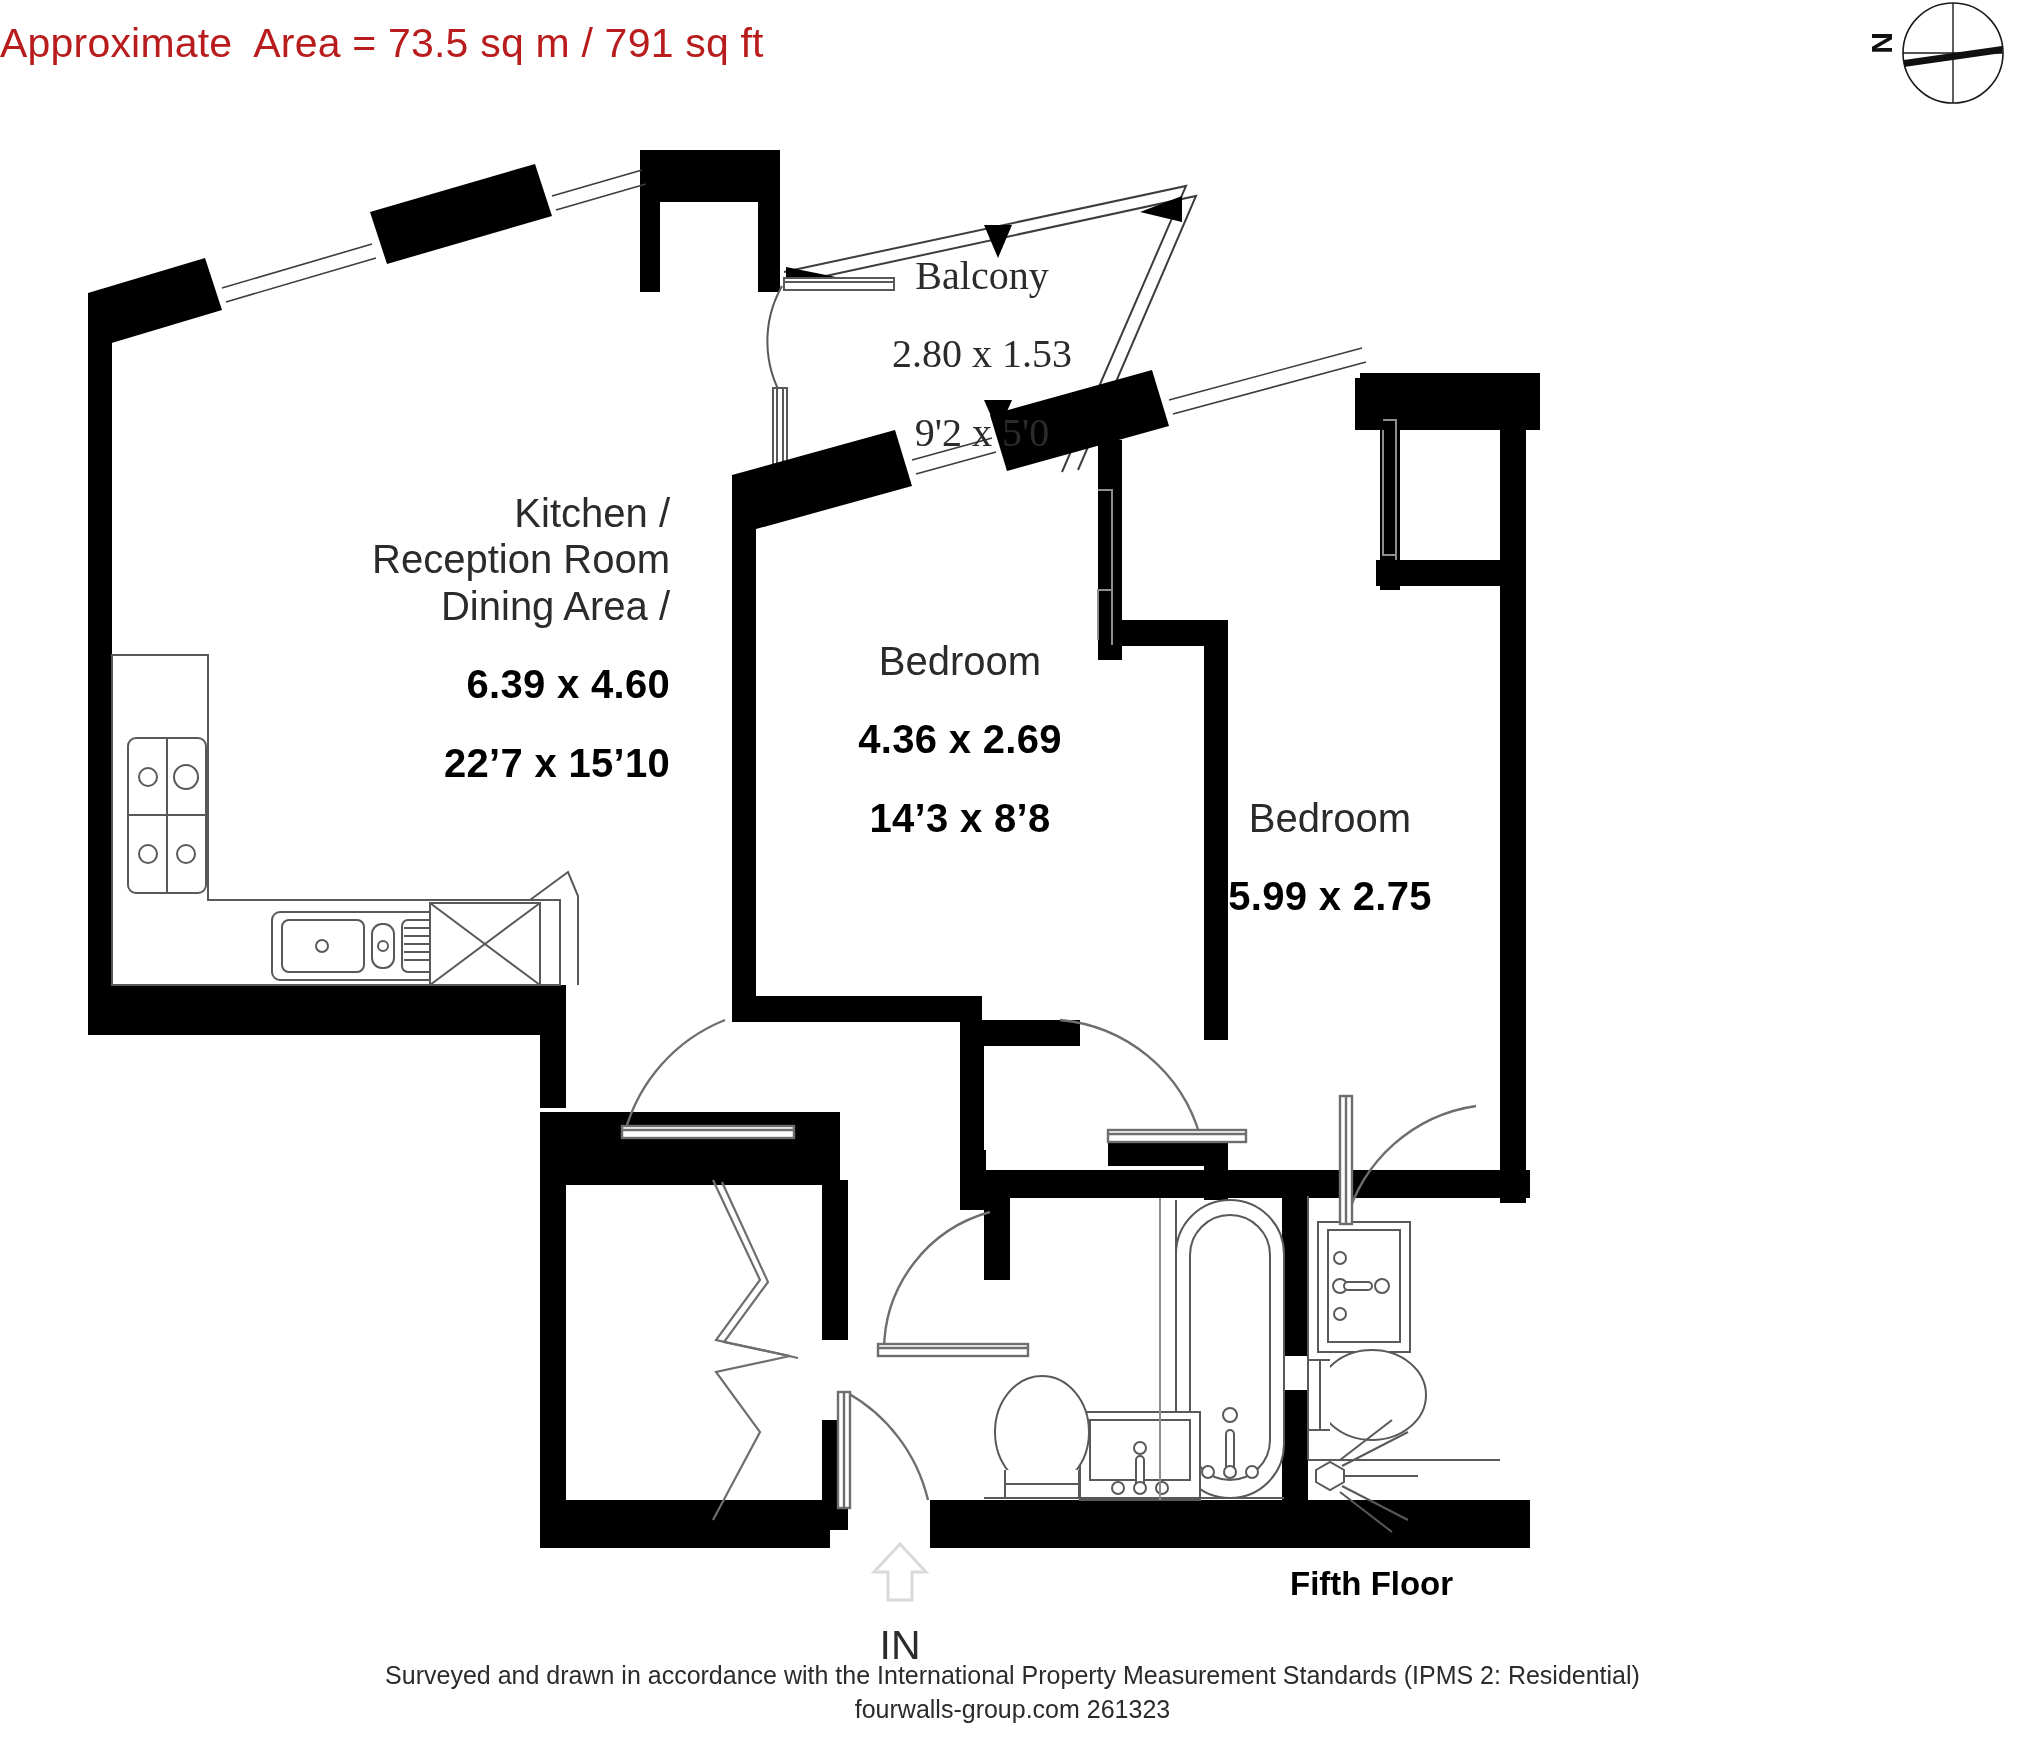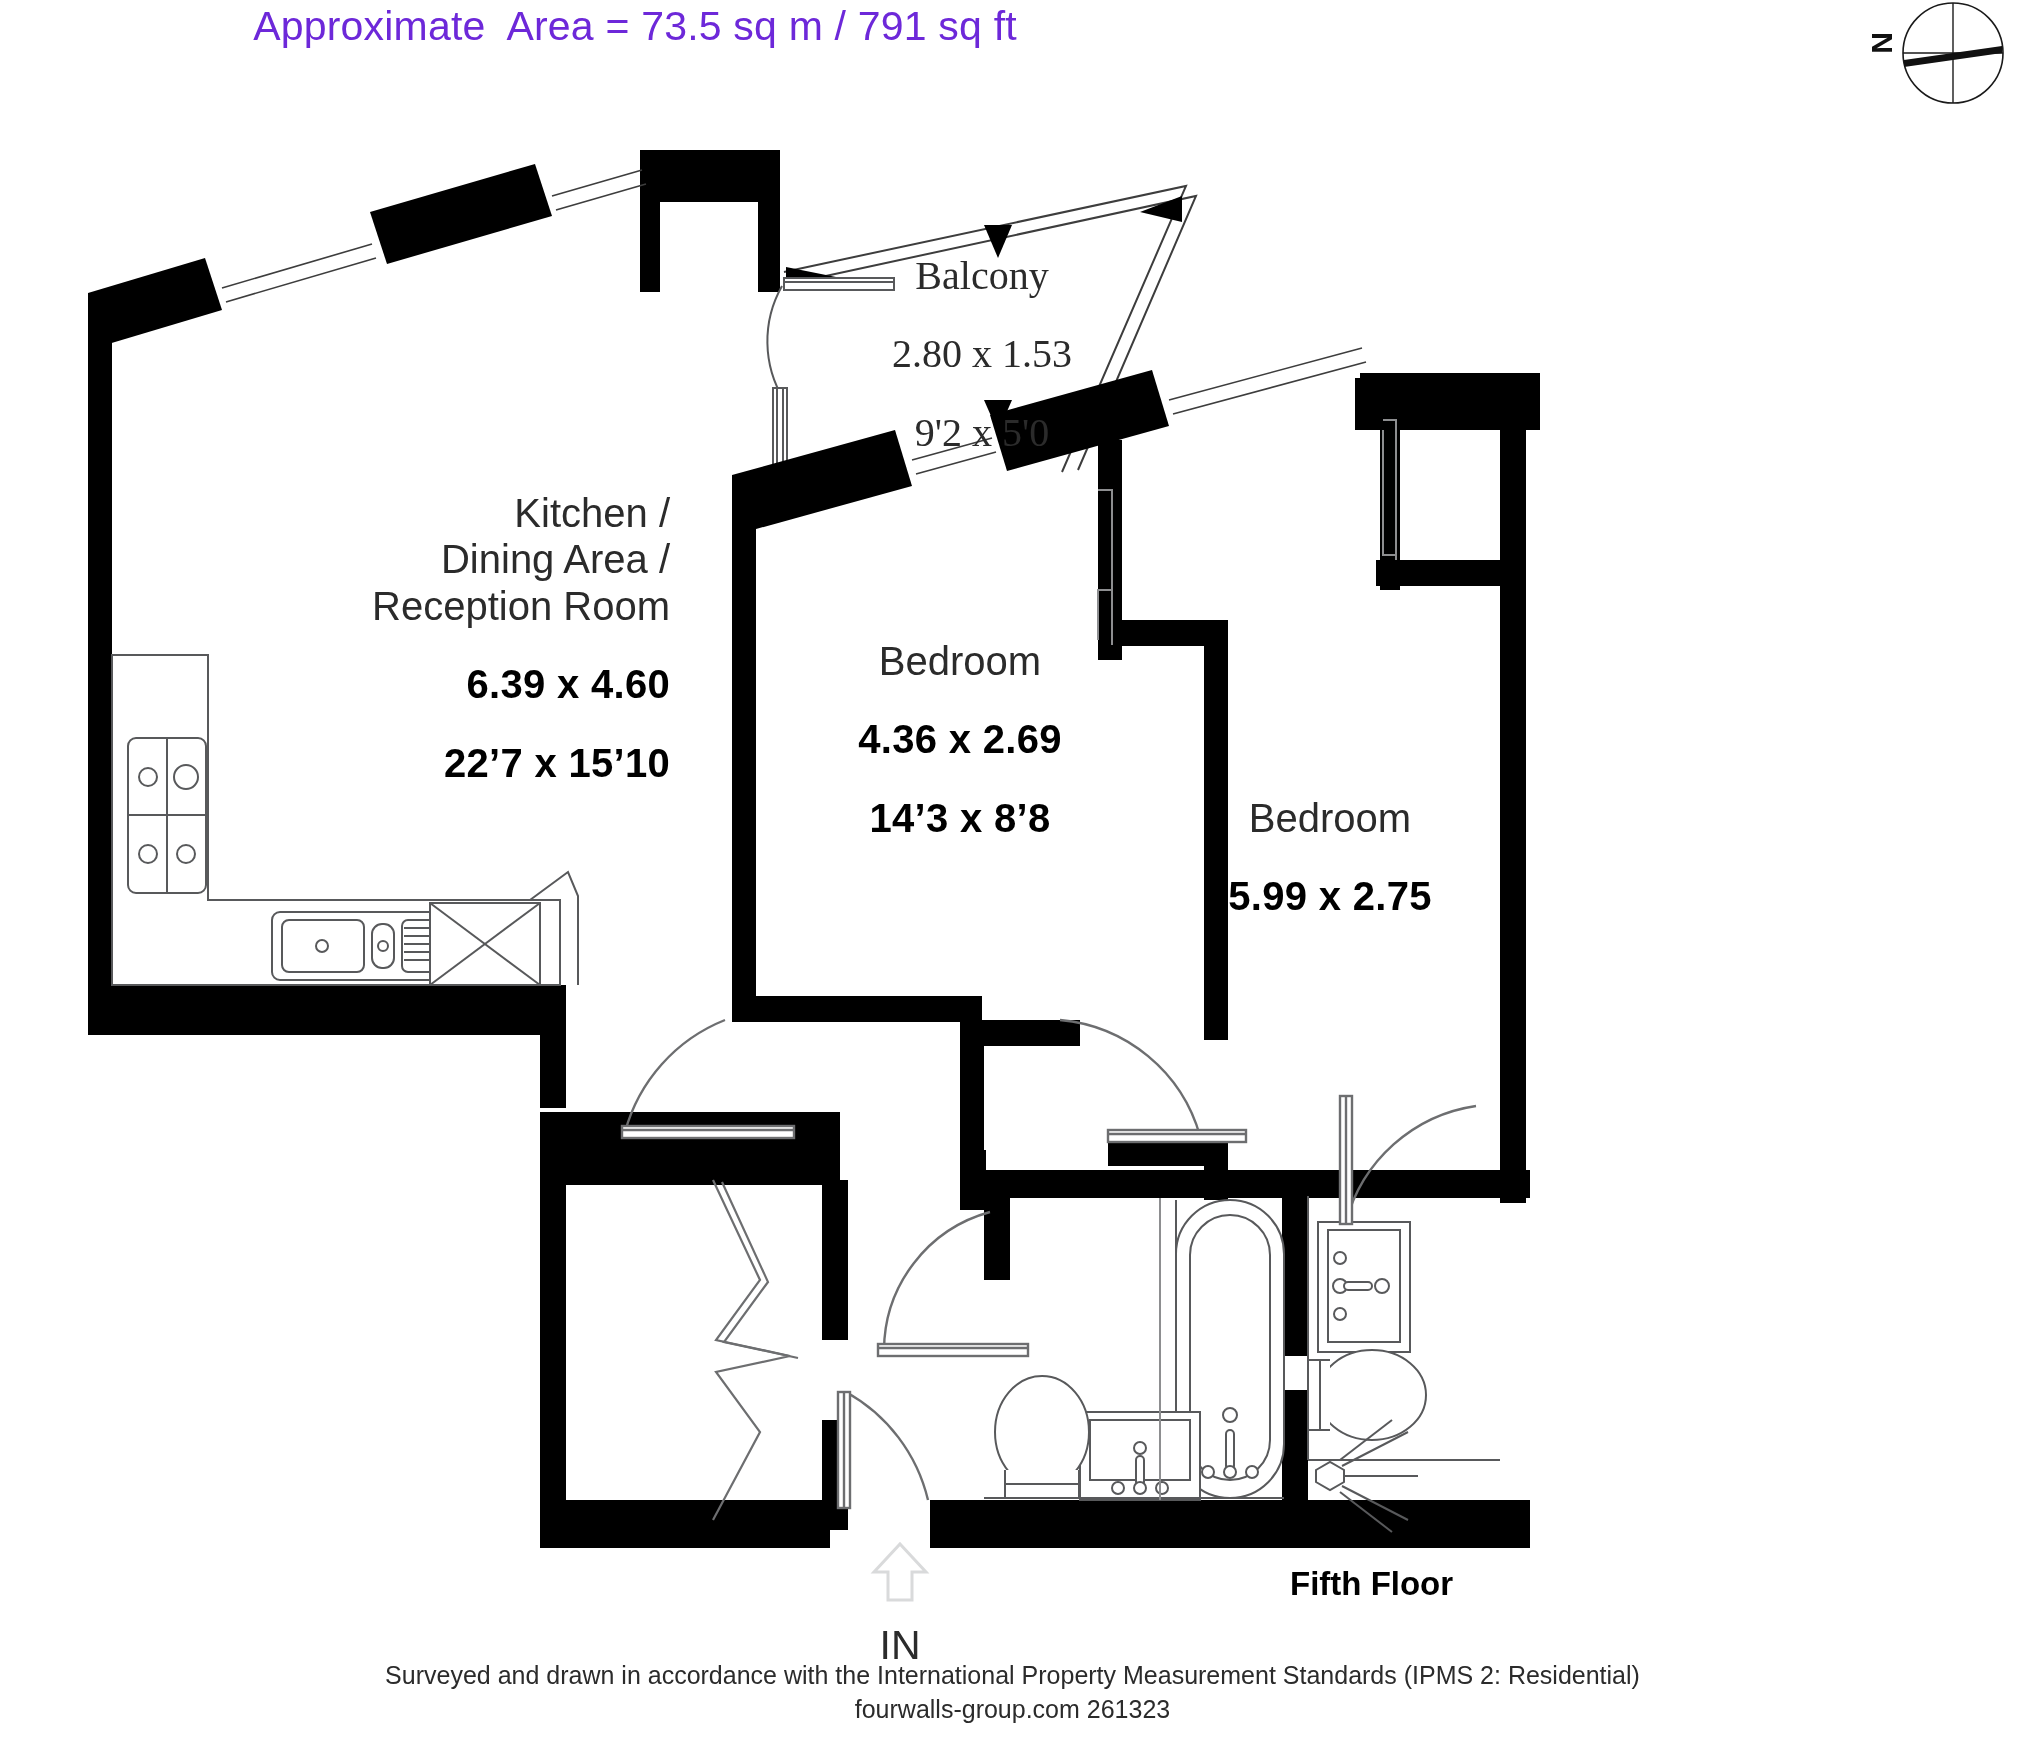--- a/index.html
+++ b/index.html
@@ -9,26 +9,25 @@
     font-family:"Liberation Sans", sans-serif;
     color:#231f20;
     position:relative;
     overflow:hidden;
   }
   .page{position:relative;width:2025px;height:1753px;}
 
   
   .area-title{
     position:absolute;
-    top:3px;left:0;width:1270px;
-    text-align:center;
+    top:20px;left:0;width:1270px;
     font-size:41px;
     font-weight:400;
     letter-spacing:.2px;
-    color:#6d28d9;
+    color:#b91c1c;
     white-space:pre;
   }
 
   
   .compass{position:absolute;left:1875px;top:-2px;width:150px;height:120px;}
   .compass .n-letter{
     position:absolute;left:-4px;top:28px;
     font-size:30px;font-weight:700;color:#111;
     transform:rotate(-90deg);
     transform-origin:center center;
@@ -333,22 +332,22 @@
     </g>
 
     <g fill="none" stroke="#8d8e90" stroke-width="2">
       <line x1="1160" y1="1198" x2="1160" y2="1500"></line>
     </g>
 
   </svg>
 
   <div class="label" id="label-kitchen">
     <span class="rname">Kitchen /</span>
+    <span class="rname">Reception Room</span>
     <span class="rname">Dining Area /</span>
-    <span class="rname">Reception Room</span>
     <span class="rdim">6.39 x 4.60</span>
     <span class="rdim">22’7 x 15’10</span>
   </div>
 
   <div class="label light" id="label-balcony">
     <span class="rname">Balcony</span>
     <span class="rdim">2.80 x 1.53</span>
     <span class="rdim">9'2 x 5'0</span>
   </div>
 

